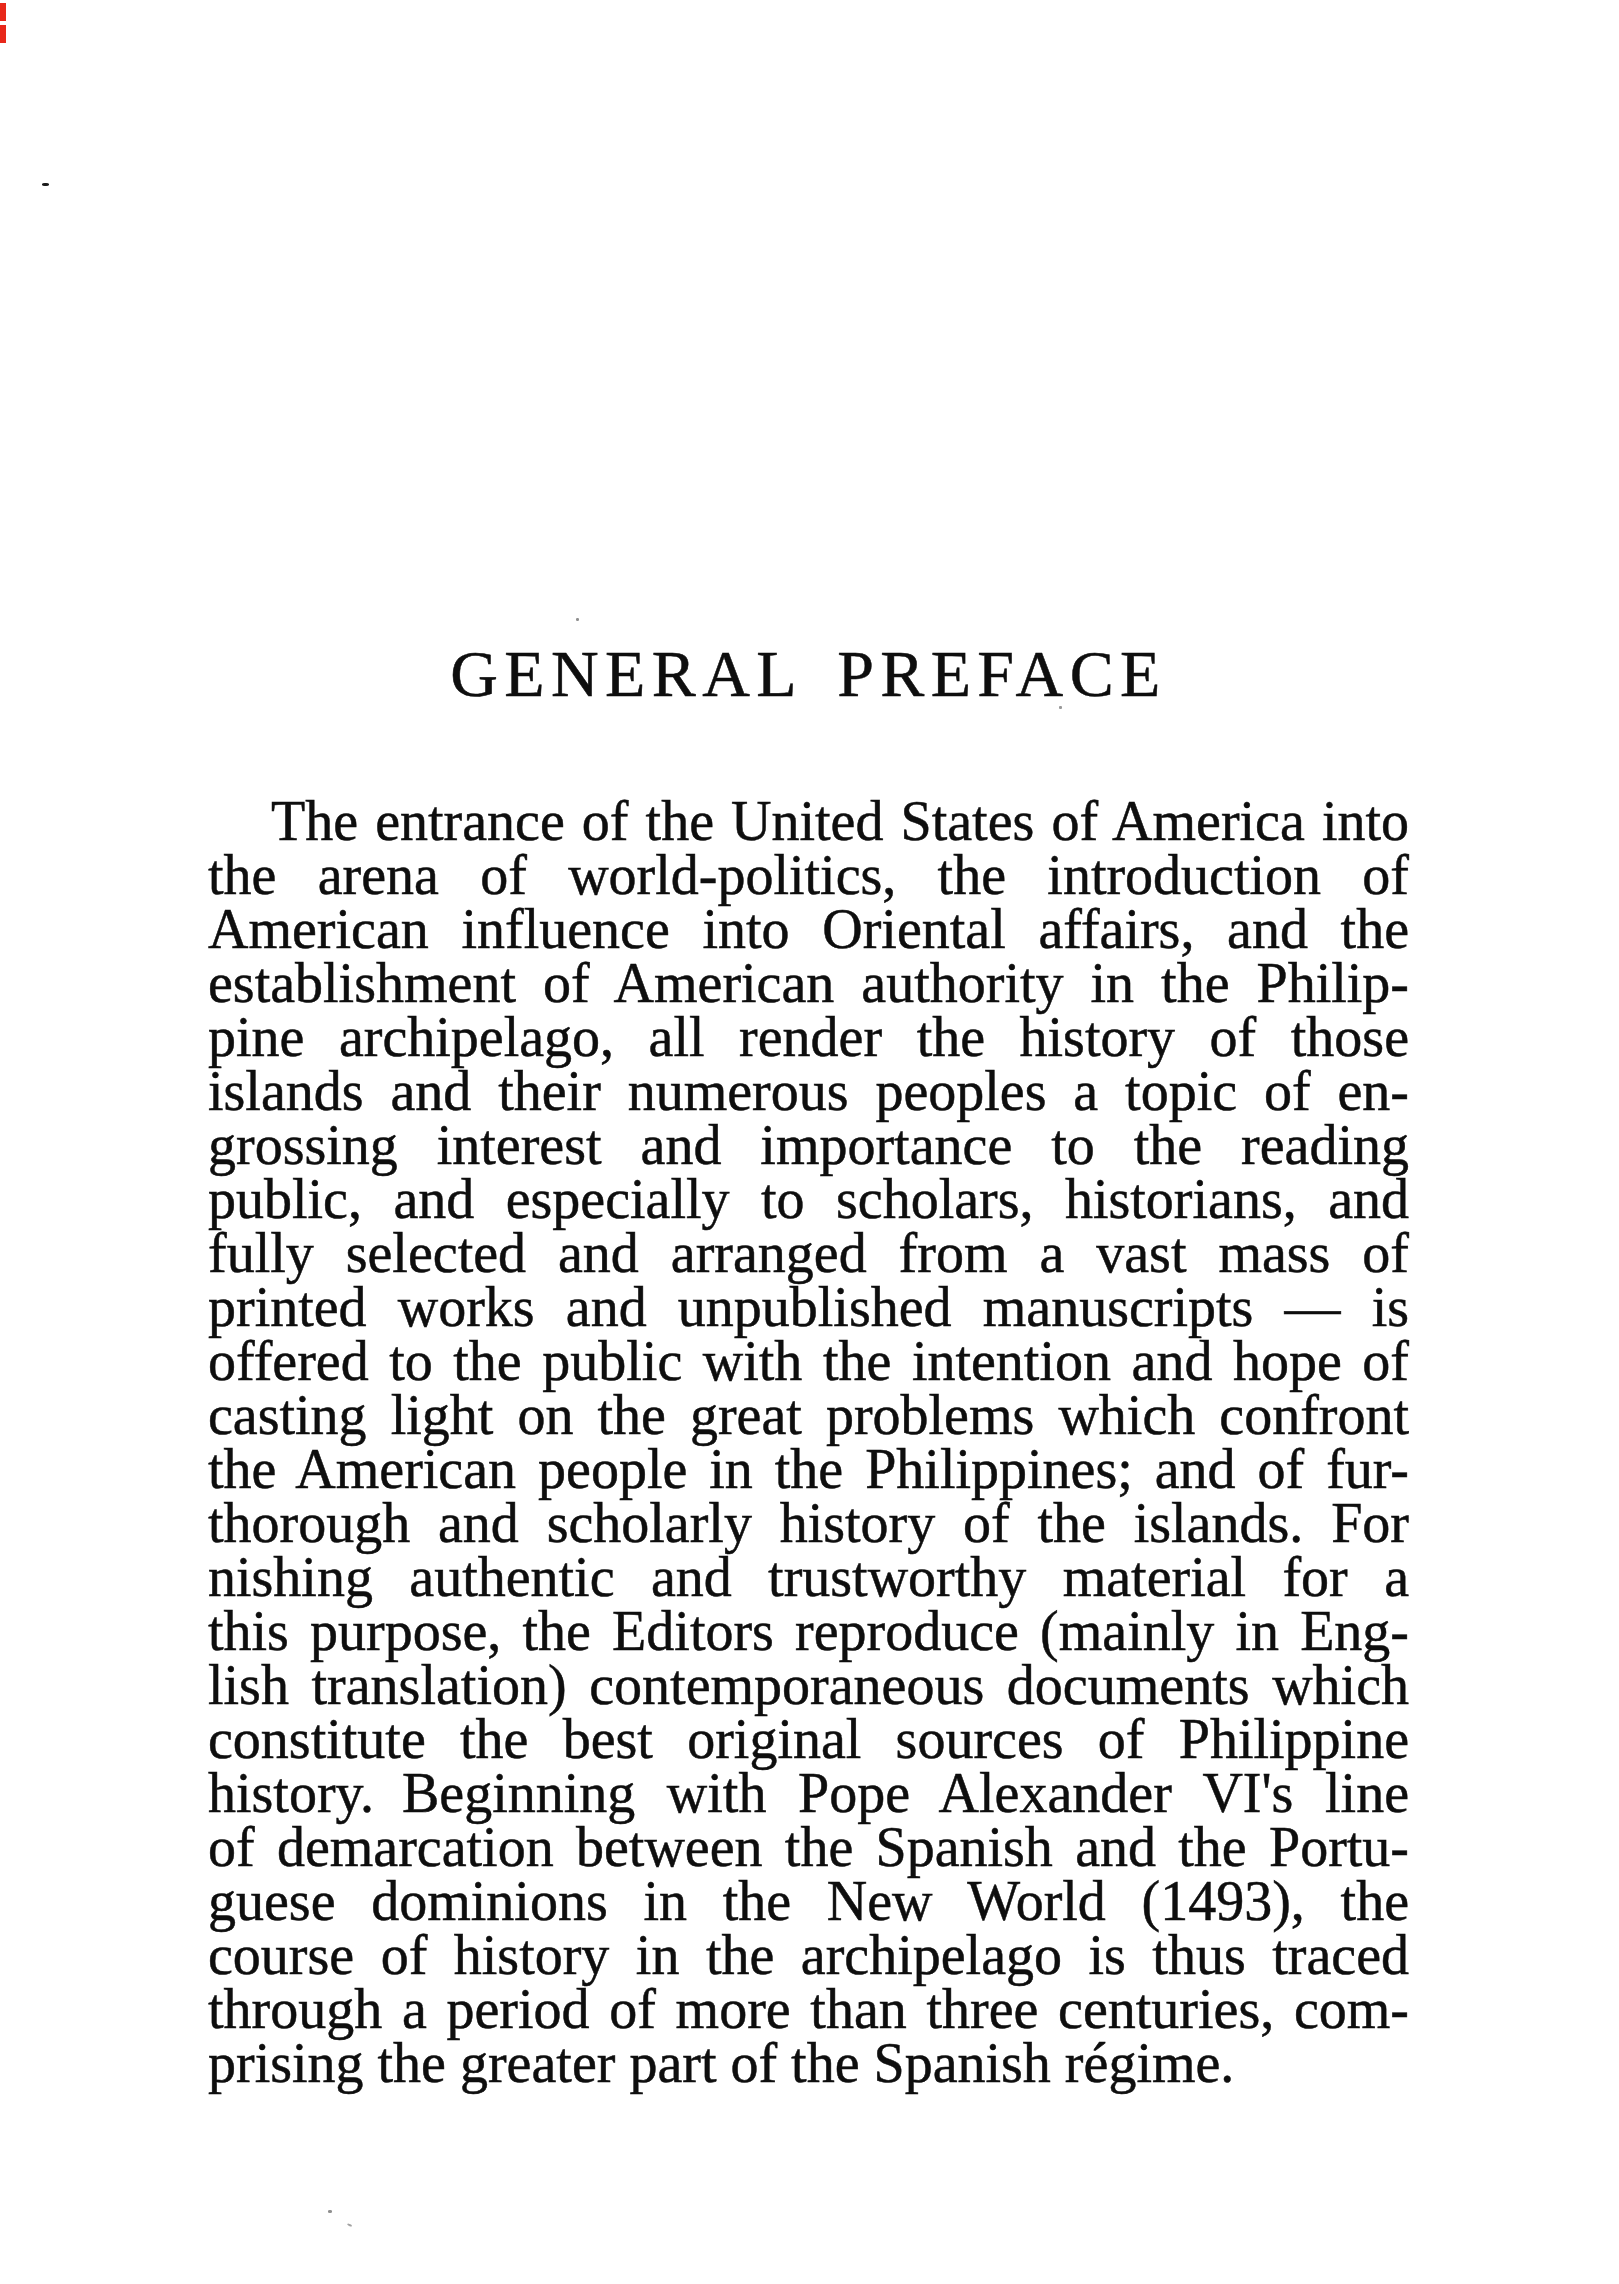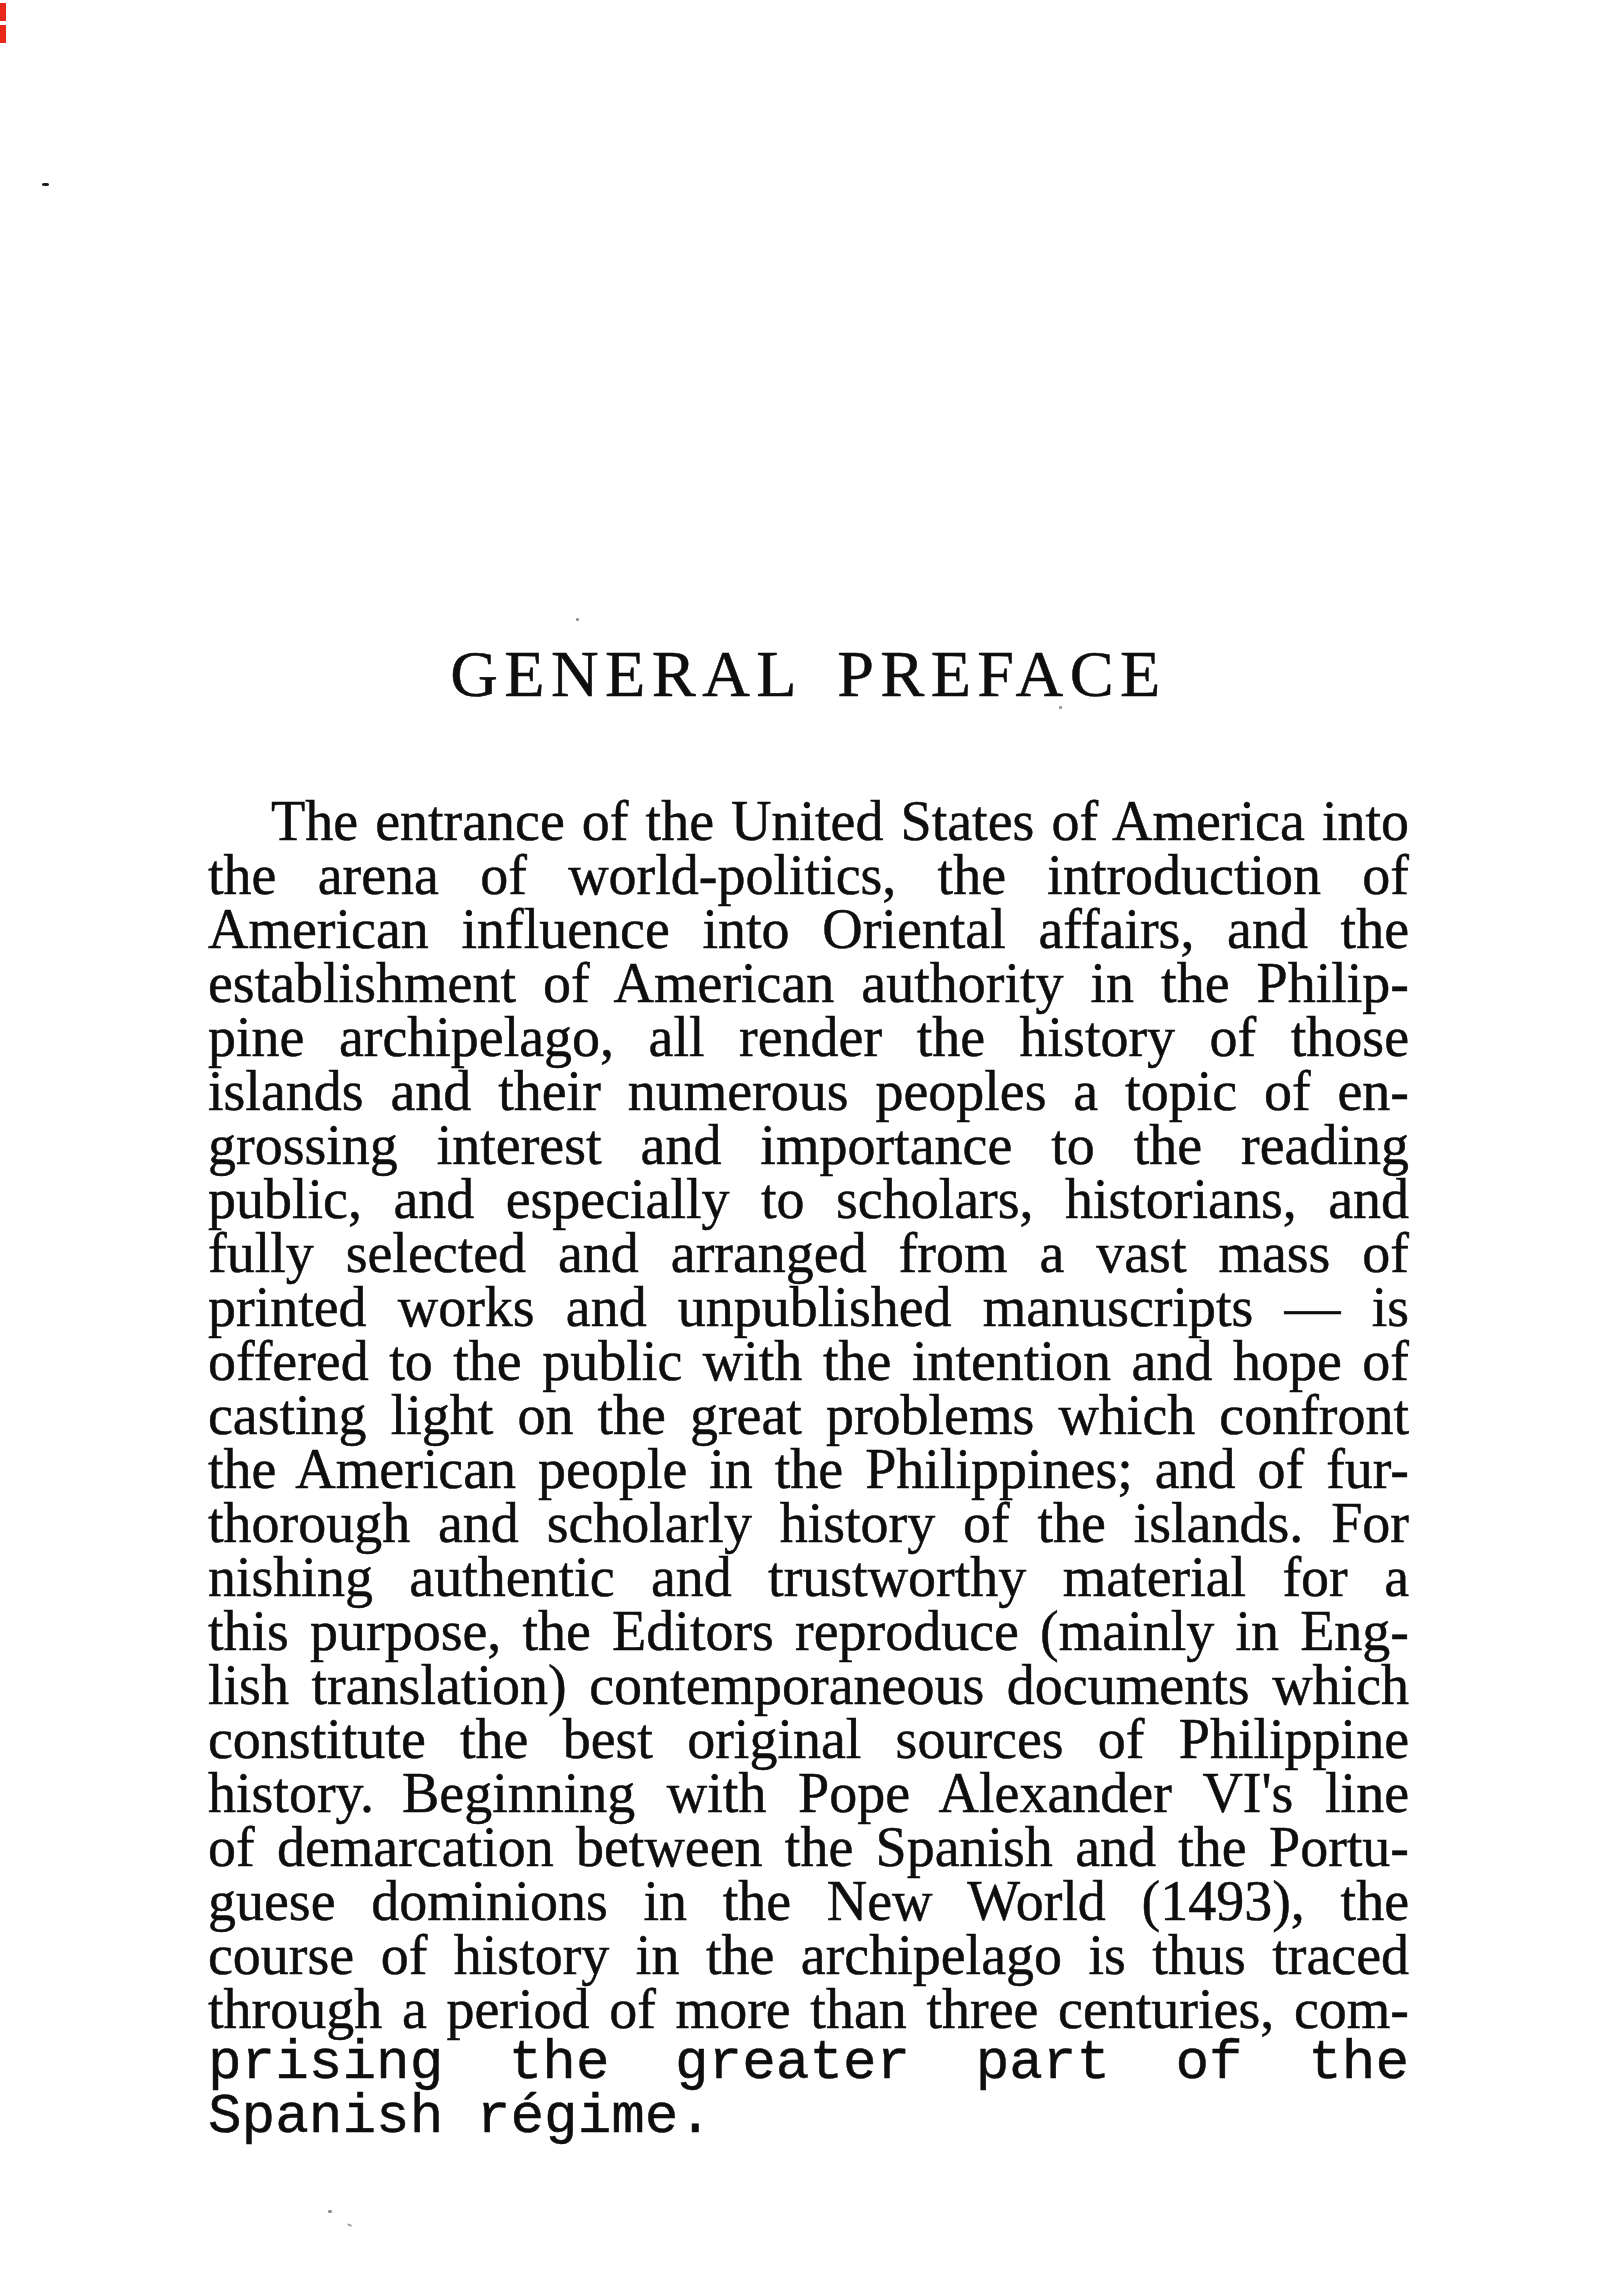--- a/index.html
+++ b/index.html
@@ -33,21 +33,21 @@
     left:208px;top:794px;width:1201px;
     font-size:56px;
     line-height:54px;
     -webkit-text-stroke:0.5px currentColor;
   }
   .line{
     text-align:justify;
     text-align-last:justify;
   }
   .line.first-line{ text-indent:63px; }
-  .line.last-line{ text-align-last:left;font-family:Liberation Mono, monospace; }
+  .line.last-line{ text-align-last:left; }
 
   
   .edge-mark{position:absolute;left:0;width:6px;background:var(--red);}
   .edge-mark.m1{top:2.7px;height:18px;}
   .edge-mark.m2{top:25px;height:18px;}
   .speck{position:absolute;background:#333;border-radius:40%;}
   .speck.s1{left:42px;top:183px;width:6.9px;height:3.2px;background:#1a1a1a;}
   .speck.s2{left:576px;top:618px;width:3.2px;height:3.2px;opacity:.55;}
   .speck.s3{left:1059px;top:706px;width:2.7px;height:2.7px;opacity:.5;}
   .speck.s4{left:328px;top:2210px;width:4.1px;height:2.7px;opacity:.55;}

